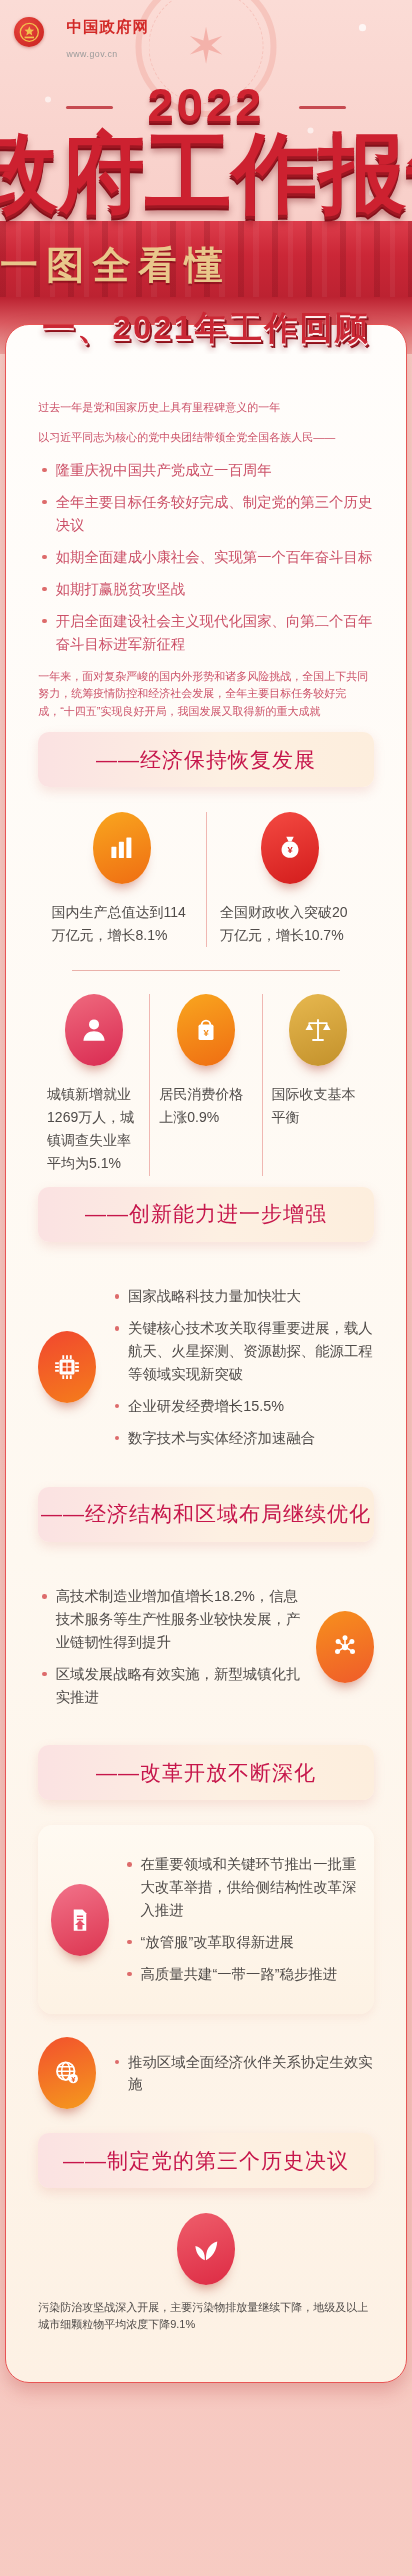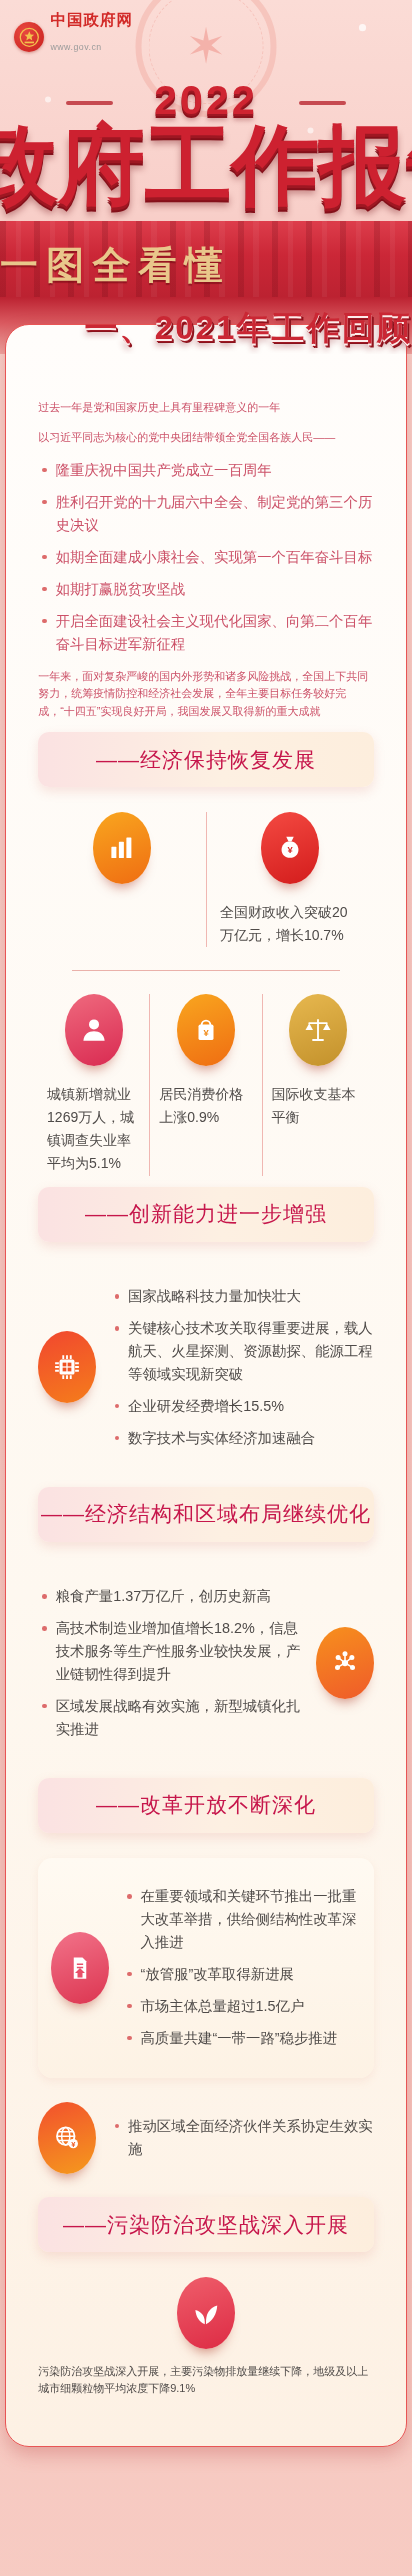--- a/index.html
+++ b/index.html
@@ -10,41 +10,41 @@
   }
   
   .hero{position:relative;height:354px;background:linear-gradient(180deg,#fbdcd6 0%,#f8cfc9 60%,#f3b9b4 100%);overflow:hidden}
   .deco-medal{position:absolute;left:50%;top:-24px;transform:translateX(-50%);width:129px;height:129px;
     border:6.2px solid rgba(240,160,150,.38);border-radius:50%;display:flex;align-items:center;justify-content:center}
   .deco-medal:after{content:"";position:absolute;inset:7.2px;border:1.5px dashed rgba(240,160,150,.4);border-radius:50%}
   .medal-star{font-size:49px;color:rgba(238,146,136,.55);line-height:1}
   .deco-dots{position:absolute;left:31px;top:20.6px;width:3.1px;height:3.1px;border-radius:50%;background:rgba(255,255,255,.8);
     box-shadow:330px 5.2px 0 2.1px rgba(255,255,255,.75),278px 108px 0 1.5px rgba(255,255,255,.6),
     46px 155px 0 2.6px rgba(255,255,255,.7),340px 170px 0 2.1px rgba(255,255,255,.55),15.5px 77px 0 1.5px rgba(255,255,255,.6)}
-  .logo-row{position:absolute;left:14.4px;top:10px;display:flex;align-items:flex-end;gap:6px;z-index:3}
+  .logo-row{position:absolute;left:14.4px;top:17px;display:flex;align-items:flex-start;gap:22px;z-index:3}
   .emblem{width:30px;height:30px;border-radius:50%;background:radial-gradient(circle at 35% 30%,#e8483f,#c8201e);
     display:flex;align-items:center;justify-content:center;box-shadow:0 1px 3.1px rgba(150,30,20,.4)}
   .site-name{font-size:15.5px;font-weight:800;color:#d22a28;letter-spacing:1px}
   .site-url{font-size:8.8px;color:#9b9b9b;margin-top:11px;letter-spacing:0.5px}
-  .y2022{position:relative;margin-top:77px;text-align:center;font-size:41px;font-weight:900;color:#cf2431;letter-spacing:3.1px;
+  .y2022{position:relative;margin-top:77px;text-align:center;font-size:47px;font-weight:900;color:#cf2431;letter-spacing:3.1px;
     text-shadow:0 2.1px 0 #9e1722,0 4.1px 0 #8a121c,0 6.2px 5.2px rgba(120,10,20,.35);z-index:2}
   .y2022:before,.y2022:after{content:"";position:absolute;top:52%;width:47px;height:3.6px;background:#c64a50;border-radius:2.1px}
   .y2022:before{left:66px}.y2022:after{right:66px}
   .report-title{position:relative;margin:-7.2px 0 0 -29px;width:470px;white-space:nowrap;text-align:center;
     font-size:87px;font-weight:900;color:#cd2130;letter-spacing:0;line-height:1.1;z-index:2;
     text-shadow:0 2.6px 0 #9e1722,0 5.2px 0 #84101a,0 8.2px 7.2px rgba(110,8,16,.4)}
   .ribbon{position:absolute;left:0;top:221px;width:100%;height:76px;
     background:linear-gradient(180deg,#dd3d4b 0%,#cb2737 45%,#bc2231 100%);}
   .ribbon .streaks{position:absolute;inset:0;
     background:repeating-linear-gradient(90deg,rgba(90,5,14,.18) 0 6.2px,transparent 6.2px 15.5px,rgba(255,255,255,.05) 15.5px 20.6px,transparent 20.6px 34px)}
   .catch{position:relative;font-size:38px;font-weight:900;color:#e9c78b;letter-spacing:8.2px;margin-top:18.5px;
     text-shadow:0 2.1px 1px rgba(110,8,16,.55)}
   .hero-fade{position:absolute;left:0;top:297px;width:100%;height:58px;
     background:linear-gradient(180deg,#bc2231 0%,#da5a60 45%,#efa9a4 100%)}
-  .sec-head{margin:0;padding-top:9.3px;text-align:right;font-size:33px;font-weight:900;color:#ca2734;letter-spacing:2.1px;
+  .sec-head{margin:0;padding-top:9.3px;text-align:center;font-size:33px;font-weight:900;color:#ca2734;letter-spacing:2.1px;
     text-shadow:0 1.5px 0 #fdeceb,1px 2.6px 0 #9e1823,2.1px 4.1px 0 #8a121c,0 6.2px 6.2px rgba(130,16,26,.45);position:relative;z-index:5}
   
   .panel{position:relative;margin:0 5.2px;background:linear-gradient(180deg,#fffdfb 0%,#fef8f0 60%,#fdf1e4 100%);
     border:1.5px solid #e85555;border-radius:24px;box-shadow:0 7.2px 17.5px rgba(170,40,40,.25)}
   .panel-1{margin-top:-30px;padding:62px 32px 36px;z-index:1}
   
   .rose{color:#cc5168}
   .dark{color:#4f4b49}
   .para{font-size:11px;line-height:1.58;margin:12.4px 0}
   .blt{list-style:none;margin:9.3px 0;padding:0}
@@ -113,38 +113,39 @@
   </div>
 </header>
 
 <section class="panel panel-1">
 
   <p class="para rose">过去一年是党和国家历史上具有里程碑意义的一年</p>
   <p class="para rose">以习近平同志为核心的党中央团结带领全党全国各族人民——</p>
 
   <ul class="blt rose">
     <li>隆重庆祝中国共产党成立一百周年</li>
-    <li>胜利召开党的十九届六中全会、制定党的第三个历史决议</li>
+    <li>全年主要目标任务较好完成、制定党的第三个历史决议</li>
     <li>如期全面建成小康社会、实现第一个百年奋斗目标</li>
     <li>如期打赢脱贫攻坚战</li>
     <li>开启全面建设社会主义现代化国家、向第二个百年奋斗目标进军新征程</li>
   </ul>
 
   <p class="para rose">一年来，面对复杂严峻的国内外形势和诸多风险挑战，全国上下共同努力，统筹疫情防控和经济社会发展，全年主要目标任务较好完成，“十四五”实现良好开局，我国发展又取得新的重大成就</p>
 
   <div class="banner">——经济保持恢复发展</div>
   <div class="stat2">
     <div class="scol">
       <div class="oval g-orange">
         <svg width="30" height="30" viewBox="0 0 48 48" fill="#fff">
           <rect x="7" y="22" width="8" height="18" rx="1"></rect>
             <rect x="19" y="14" width="8" height="26" rx="1"></rect>
             <rect x="31" y="7" width="8" height="33" rx="1"></rect>
         </svg>
       </div>
+      <div class="stxt dark">国内生产总值达到114万亿元，增长8.1%</div>
     </div>
     <div class="scol">
       <div class="oval g-red">
         <svg width="30" height="30" viewBox="0 0 48 48" fill="#fff">
           <path d="M18 6h12l-3.5 7h-5z"></path>
           <path d="M24 13c-8.5 0-13.5 7-13.5 14S16 39.5 24 39.5 37.5 34 37.5 27 32.5 13 24 13z"></path>
           <text x="24" y="32" font-size="15" text-anchor="middle" fill="#d82525" font-weight="bold">¥</text>
         </svg>
       </div>
       <div class="stxt dark">全国财政收入突破20万亿元，增长10.7%</div>
@@ -207,21 +208,20 @@
       <li>国家战略科技力量加快壮大</li>
       <li>关键核心技术攻关取得重要进展，载人航天、火星探测、资源勘探、能源工程等领域实现新突破</li>
       <li>企业研发经费增长15.5%</li>
       <li>数字技术与实体经济加速融合</li>
     </ul>
   </div>
 
   <div class="banner">——经济结构和区域布局继续优化</div>
   <div class="grp">
     <ul class="blt dark">
-      <li>粮食产量1.37万亿斤，创历史新高</li>
       <li>高技术制造业增加值增长18.2%，信息技术服务等生产性服务业较快发展，产业链韧性得到提升</li>
       <li>区域发展战略有效实施，新型城镇化扎实推进</li>
     </ul>
     <div class="oval g-orangenet">
       <svg width="30" height="30" viewBox="0 0 48 48">
         <g stroke="#fff" stroke-width="2.5">
             <path d="M24 24V10M24 24l12 7M24 24L12 31M24 24l11-9M24 24L13 15"></path>
           </g>
         <g fill="#fff">
             <circle cx="24" cy="9" r="4"></circle>
@@ -242,40 +242,39 @@
         <path d="M14 7h14l6 6v28H14z" fill="#fff"></path>
         <g stroke="#e8506a" stroke-width="2.4">
             <path d="M19 18h10M19 23h10"></path>
           </g>
         <path d="M20 39v-7h-4l8-8 8 8h-4v7z" fill="#e8506a"></path>
       </svg>
     </div>
     <ul class="blt dark">
       <li>在重要领域和关键环节推出一批重大改革举措，供给侧结构性改革深入推进</li>
       <li>“放管服”改革取得新进展</li>
-      <li>市场主体总量超过1.5亿户</li>
       <li>高质量共建“一带一路”稳步推进</li>
     </ul>
   </div>
   <div class="grp">
     <div class="oval g-globe">
       <svg width="30" height="30" viewBox="0 0 48 48">
         <circle cx="22" cy="21" r="14" fill="none" stroke="#fff" stroke-width="3"></circle>
         <ellipse cx="22" cy="21" rx="6.5" ry="14" fill="none" stroke="#fff" stroke-width="2.4"></ellipse>
         <path d="M8.5 21h27M10 14h24M10 28h24" stroke="#fff" stroke-width="2.4"></path>
         <circle cx="34" cy="33" r="7.5" fill="#fff"></circle>
         <text x="34" y="37.8" font-size="12" text-anchor="middle" fill="#ef5a1f" font-weight="bold">¥</text>
       </svg>
     </div>
     <ul class="blt dark">
       <li>推动区域全面经济伙伴关系协定生效实施</li>
     </ul>
   </div>
 
-  <div class="banner">——污染防治攻坚战深入开展</div>
+  <div class="banner">——制定党的第三个历史决议</div>
   <div class="center-oval">
     <div class="oval g-leaf">
       <svg width="30" height="30" viewBox="0 0 48 48" fill="#fff">
         <path d="M24 42c-1-16 5-26 18-30-1 14-7 24-18 30z"></path>
         <path d="M22 42c1-12-4-20-15-23 1 11 6 19 15 23z"></path>
       </svg>
     </div>
   </div>
   <p class="para dark">污染防治攻坚战深入开展，主要污染物排放量继续下降，地级及以上城市细颗粒物平均浓度下降9.1%</p>
 

